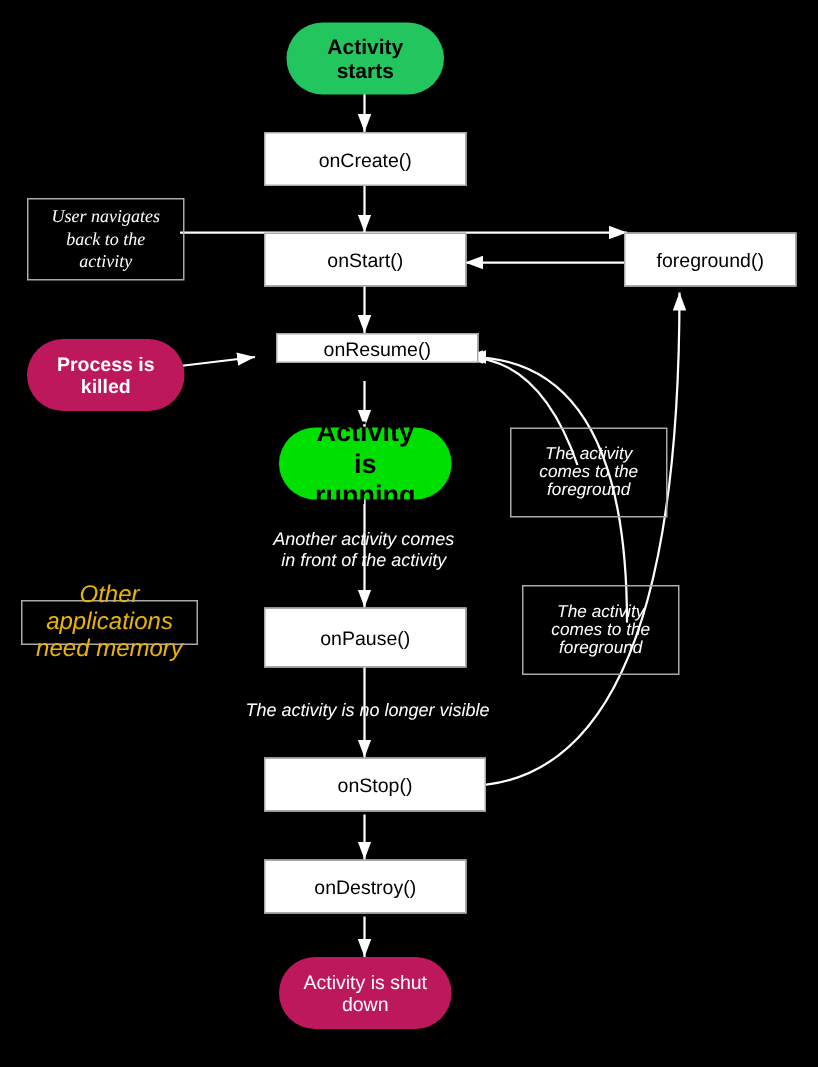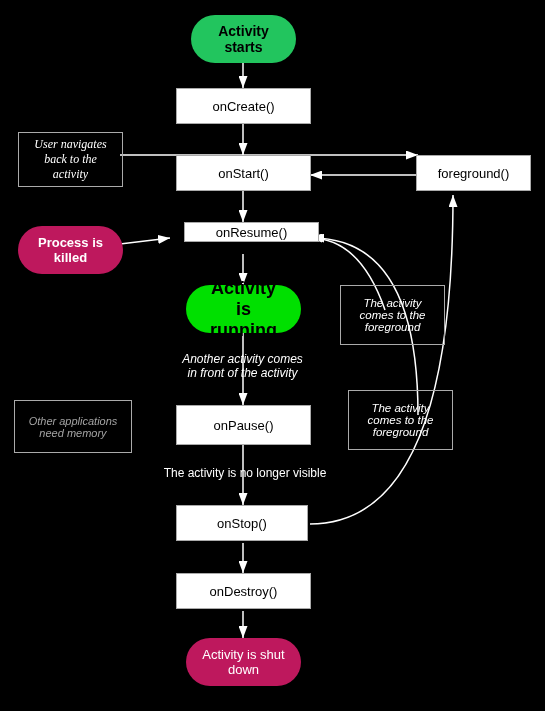--- a/index.html
+++ b/index.html
@@ -122,28 +122,28 @@
 
   <div class="node rect white-box" style="left: 184px; top: 222px; width: 135px; height: 20px; text-align: center;">onResume()</div>
 
   <div class="node oval green" style="left: 186px; top: 285px; width: 115px; height: 48px; font-weight: bold; font-size: 18px;">Activity is
 running</div>
 
   <div class="node italic-box" style="left: 340px; top: 285px; width: 105px; height: 60px; padding: 5px; font-style: italic; color: #fff; font-size: 11.5px; border: 1.5px solid #aaa; text-align: center;">The activity<br>comes to the<br>foreground</div>
 
   <div class="node" style="left: 160px; top: 346px; width: 165px; height: 40px; font-style: italic; color: #fff; font-size: 12px; text-align: center;">Another activity comes<br>in front of the activity</div>
 
-  <div class="node italic-box" style="left: 14px; top: 400px; width: 118px; height: 53px; padding: 5px; font-style: italic; color: #a3a3a3; font-size: 11px; border: 1.5px solid #aaa; text-align: center;">Other applications<br>need memory</div>
+  <div class="node italic-box" style="left: 14px; top: 400px; width: 118px; height: 30px; padding: 5px; font-style: italic; color: #eab308; font-size: 16px; border: 1.5px solid #aaa; text-align: center;">Other applications<br>need memory</div>
 
   <div class="node italic-box" style="left: 348px; top: 390px; width: 105px; height: 60px; padding: 5px; font-style: italic; color: #fff; font-size: 11.5px; border: 1.5px solid #aaa; text-align: center;">The activity<br>comes to the<br>foreground</div>
 
   <div class="node rect white-box" style="left: 176px; top: 405px; width: 135px; height: 40px;">onPause()</div>
 
-  <div class="node" style="left: 145px; top: 460px; width: 200px; height: 25px; color: #fff; font-size: 12px; text-align: center;">The activity is no longer visible</div>
+  <div class="node" style="left: 145px; top: 460px; width: 200px; height: 25px; font-style: italic; color: #fff; font-size: 12px; text-align: center;">The activity is no longer visible</div>
 
-  <div class="node rect white-box" style="left: 176px; top: 505px; width: 132px; height: 36px;">onStop()</div>
+  <div class="node rect white-box" style="left: 176px; top: 505px; width: 148px; height: 36px;">onStop()</div>
 
   <div class="node rect white-box" style="left: 176px; top: 573px; width: 135px; height: 36px;">onDestroy()</div>
 
   <div class="node oval red" style="left: 186px; top: 638px; width: 115px; height: 48px; font-weight: normal; font-size: 13px;">Activity is
 shut down</div>
 
 </div>
 
 </body></html>

